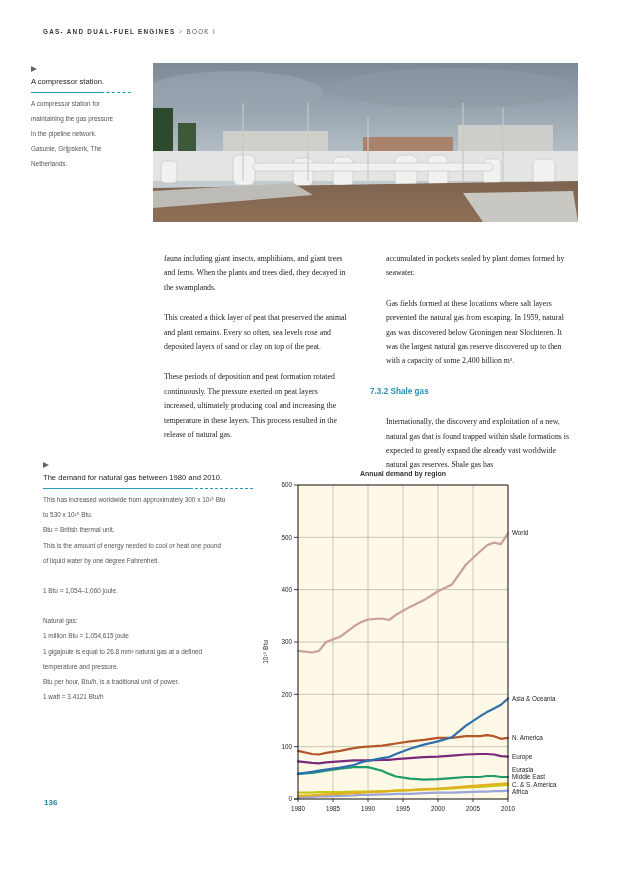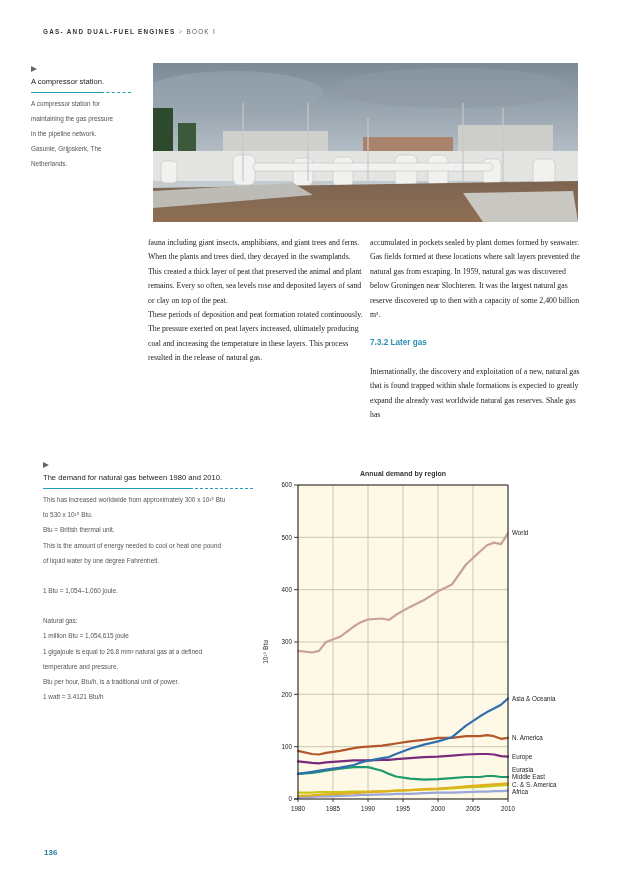--- a/index.html
+++ b/index.html
@@ -8,29 +8,29 @@
   .header .sep { color: #999; font-weight: normal; margin: 0 3px; }
   .header .book { font-weight: normal; color: #555; }
   .tri { width: 0; height: 0; border-top: 3.5px solid transparent; border-bottom: 3.5px solid transparent; border-left: 6px solid #666; display: block; }
   .caption1 { position: absolute; left: 31px; top: 66px; width: 100px; }
   .cap-title { font-size: 7.6px; color: #222; margin-top: 5px; }
   .cap-rule { margin-top: 6px; height: 0; border-top: 1px solid #2a9bb8; position: relative; }
   .cap-rule.dashed-tail::after { content: ""; position: absolute; right: 0; top: -1px; width: 30%; border-top: 1px dashed #2a9bb8; background: #fff; }
   .cap-body { font-size: 6.4px; line-height: 15px; color: #555; margin-top: 3px; }
   .photo { position: absolute; left: 153px; top: 63px; width: 425px; height: 159px; overflow: hidden; }
   .col { position: absolute; top: 236px; width: 215px; font-family: "Liberation Serif", serif; font-size: 7.8px; line-height: 14.4px; color: #222; }
-  .col p { margin: 0; }
+  .col p { margin: 16px; }
   .col1 { left: 148px; }
   .col2 { left: 370px; }
   .section-h { font-family: "Liberation Sans", sans-serif; color: #2a8fb0; font-weight: bold; font-size: 8.2px; margin: 14px 0 14px 0 !important; }
   .caption2 { position: absolute; left: 43px; top: 462px; width: 210px; }
   .caption2 .cap-body { line-height: 15.2px; }
   .gap { height: 15px; }
   .chart { position: absolute; left: 256px; top: 464px; width: 330px; height: 360px; }
-  .page-num { position: absolute; left: 44px; top: 848px; font-size: 8px; color: #2a7fa0; font-weight: bold; }
+  .page-num { position: absolute; left: 44px; top: 798px; font-size: 8px; color: #2a7fa0; font-weight: bold; }
 </style>
 </head>
 <body>
 
 <div class="header">
   <span>GAS- AND DUAL-FUEL ENGINES</span><span class="sep">&gt;</span><span class="book">BOOK I</span>
 </div>
 
 <div class="caption1">
   <span class="tri"></span>
@@ -94,21 +94,21 @@
 
 <div class="col col1">
   <p>fauna including giant insects, amphibians, and giant trees and ferns. When the plants and trees died, they decayed in the swamplands.</p>
   <p>This created a thick layer of peat that preserved the animal and plant remains. Every so often, sea levels rose and deposited layers of sand or clay on top of the peat.</p>
   <p>These periods of deposition and peat formation rotated continuously. The pressure exerted on peat layers increased, ultimately producing coal and increasing the temperature in these layers. This process resulted in the release of natural gas.</p>
 </div>
 
 <div class="col col2">
   <p>accumulated in pockets sealed by plant domes formed by seawater.</p>
   <p>Gas fields formed at these locations where salt layers prevented the natural gas from escaping. In 1959, natural gas was discovered below Groningen near Slochteren. It was the largest natural gas reserve discovered up to then with a capacity of some 2,400 billion m³.</p>
-  <p class="section-h">7.3.2  Later gas</p>
+  <p class="section-h">7.3.2  Shale gas</p>
   <p>Internationally, the discovery and exploitation of a new, natural gas that is found trapped within shale formations is expected to greatly expand the already vast worldwide natural gas reserves. Shale gas has</p>
 </div>
 
 <div class="caption2">
   <span class="tri"></span>
   <div class="cap-title">The demand for natural gas between 1980 and 2010.</div>
   <div class="cap-rule dashed-tail"></div>
   <div class="cap-body">
     <div>This has increased worldwide from approximately 300 x 10¹⁵ Btu</div>
     <div>to 530 x 10¹⁵ Btu.</div>

